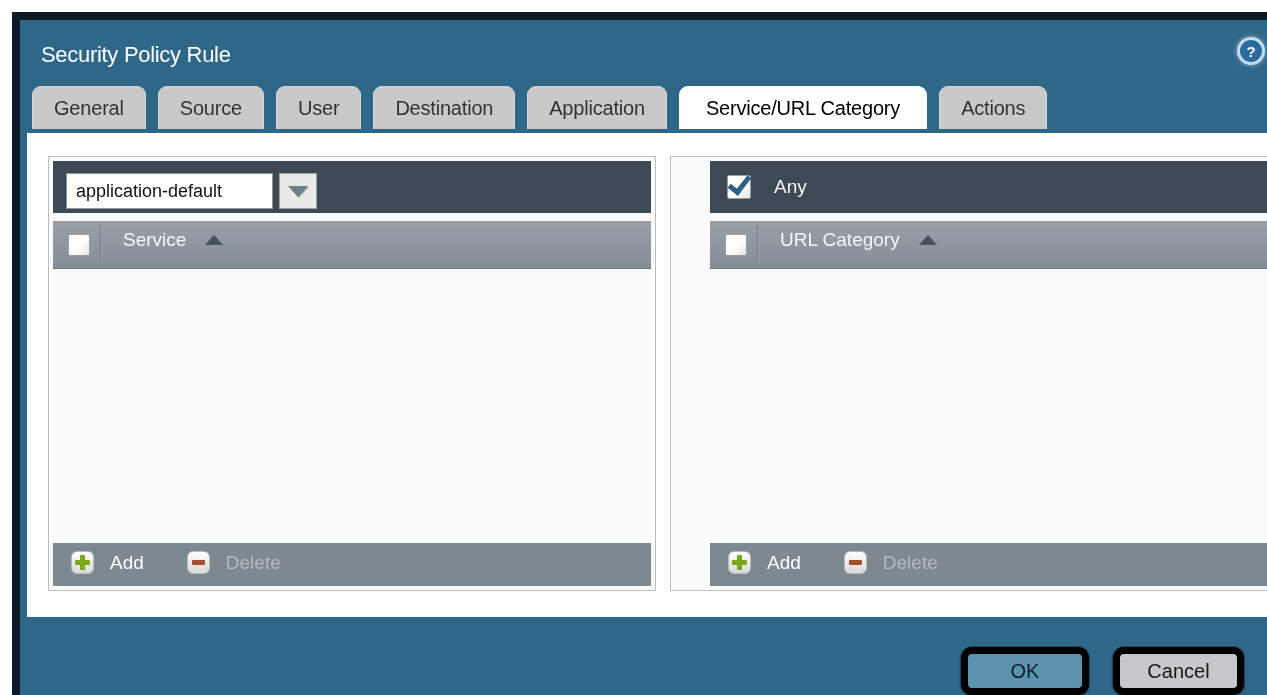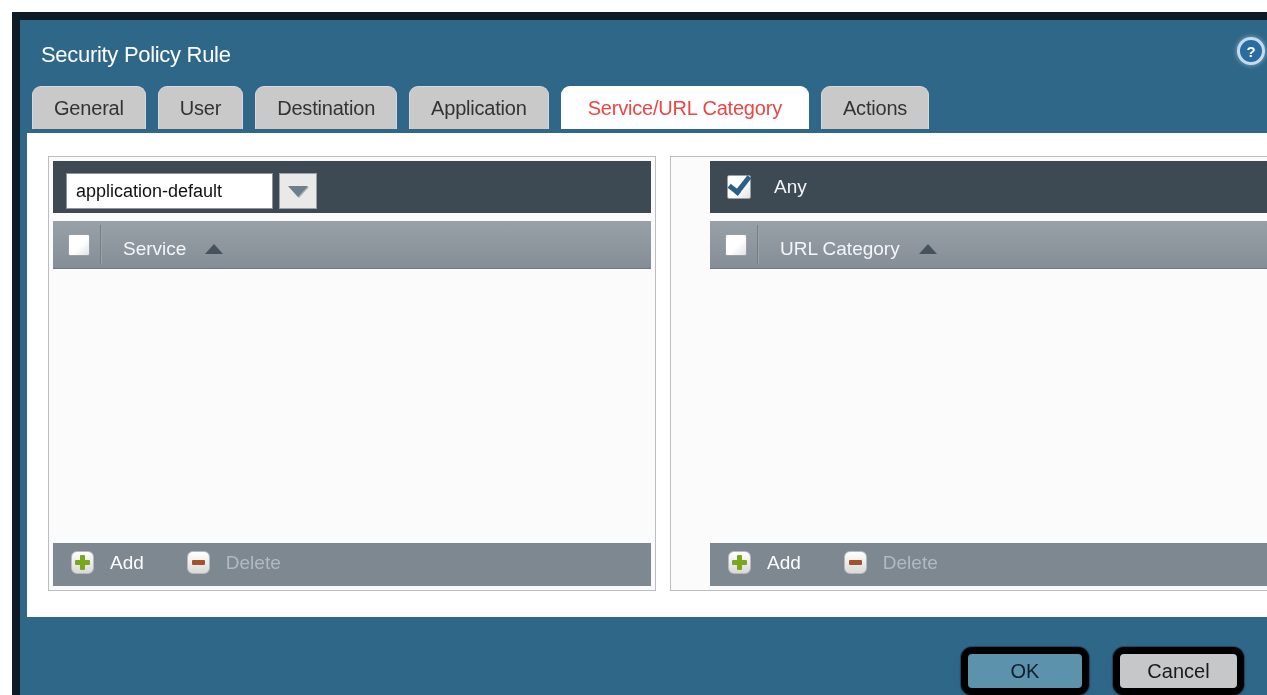--- a/index.html
+++ b/index.html
@@ -18,21 +18,21 @@
           border-radius: 50%; background: #2a6ba0; border: 3px solid #c5dbec;
           color: #ffffff; font-weight: bold; font-size: 15px;
           display: flex; align-items: center; justify-content: center;
           box-shadow: 0 0 5px rgba(220,240,255,.55); cursor: pointer; }
 
   
   .tabs { position: absolute; left: 4px; top: 58px; height: 51px; display: flex; gap: 4px; }
   .tab { background: #c8c9c8; border: 1px solid #d7d8d7; border-bottom: none;
          border-radius: 9px 9px 0 0; padding: 0 21px; font-size: 20px; color: #333333;
          display: flex; align-items: center; letter-spacing: -0.2px; cursor: pointer; }
-  .tab.active { background: #ffffff; border-color: #ffffff; color: #ef4444; padding: 0 26px; }
+  .tab.active { background: #ffffff; border-color: #ffffff; color: #000000; padding: 0 26px; }
 
   
   .content { position: absolute; left: 3px; top: 109px; width: 1246px; height: 484px;
              background: #ffffff; }
   .panels { position: absolute; left: 13px; top: 15px; display: flex; gap: 6px; }
   .panel { width: 608px; height: 435px; display: flex; flex-direction: column;
            border: 1px solid #b9bec2; background: #fbfbfb; }
   .panel.right { width: 607px; padding-left: 35px; }
 
   .panel-topbar { height: 52px; background: #3e4a53; flex: 0 0 auto;
@@ -60,21 +60,21 @@
               width: 8px; height: 17px; border-right: 5px solid #2c5f86;
               border-bottom: 5px solid #2c5f86; transform: rotate(38deg); }
 
   .any-row { display: flex; align-items: center; gap: 15px; padding-left: 9px; }
   .any-label { color: #f2f5f7; font-size: 19px; }
 
   
   .colheader { height: 48px; flex: 0 0 auto;
                background: linear-gradient(#98a1a8, #858e96);
                border-bottom: 1px solid #6f7density980; border-bottom: 1px solid #6f7980;
-               display: flex; align-items: flex-end; color: #f4f6f7; font-size: 19px; }
+               display: flex; align-items: flex-start; color: #f4f6f7; font-size: 19px; }
   .cb-cell { width: 44px; display: flex; justify-content: center; align-items: center;
              align-self: stretch; border-right: 1px solid #747e86;
              box-shadow: 1px 0 0 #9aa3aa; }
   .col-label { margin-left: 14px; cursor: pointer; display: flex; align-items: center;
                gap: 11px; }
   .sort-up { width: 0; height: 0; border-left: 9px solid transparent;
              border-right: 9px solid transparent; border-bottom: 10px solid #46525c; }
 
   .panel-body { flex: 1 1 auto; background: #fbfbfb; }
 
@@ -110,20 +110,21 @@
 <div class="outer">
   <div class="frame">
 
     <div class="titlebar">
       <div class="title">Security Policy Rule</div>
       <div class="help">?</div>
     </div>
 
     <div class="tabs">
       <div class="tab">General</div>
+      <div class="tab">Source</div>
       <div class="tab">User</div>
       <div class="tab">Destination</div>
       <div class="tab">Application</div>
       <div class="tab active">Service/URL Category</div>
       <div class="tab">Actions</div>
     </div>
 
     <div class="content">
       <div class="panels">
 

